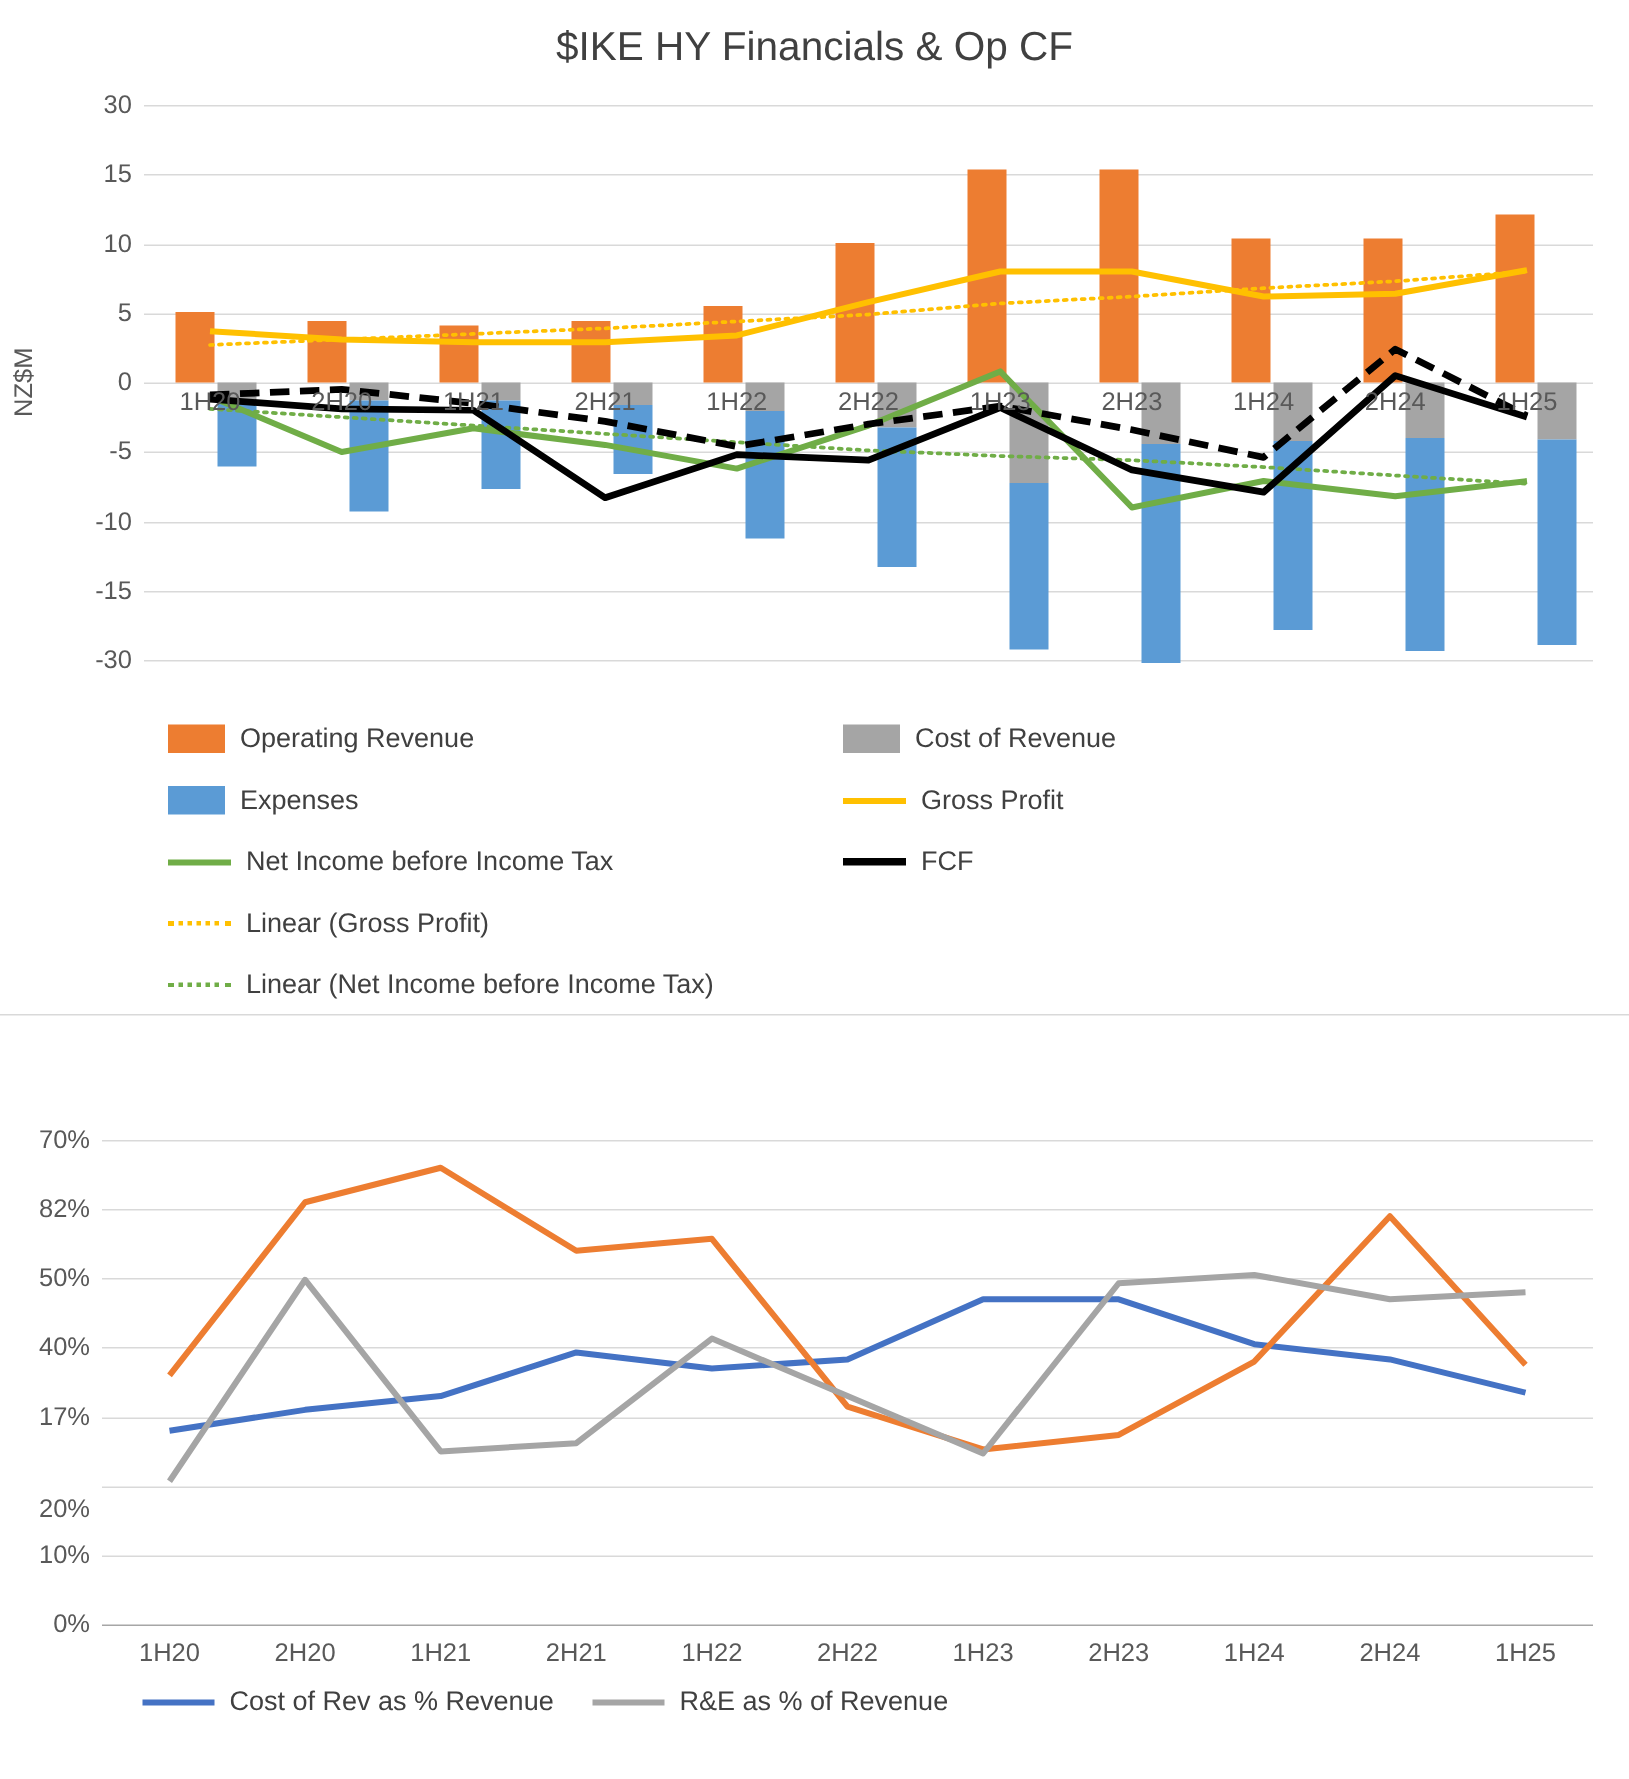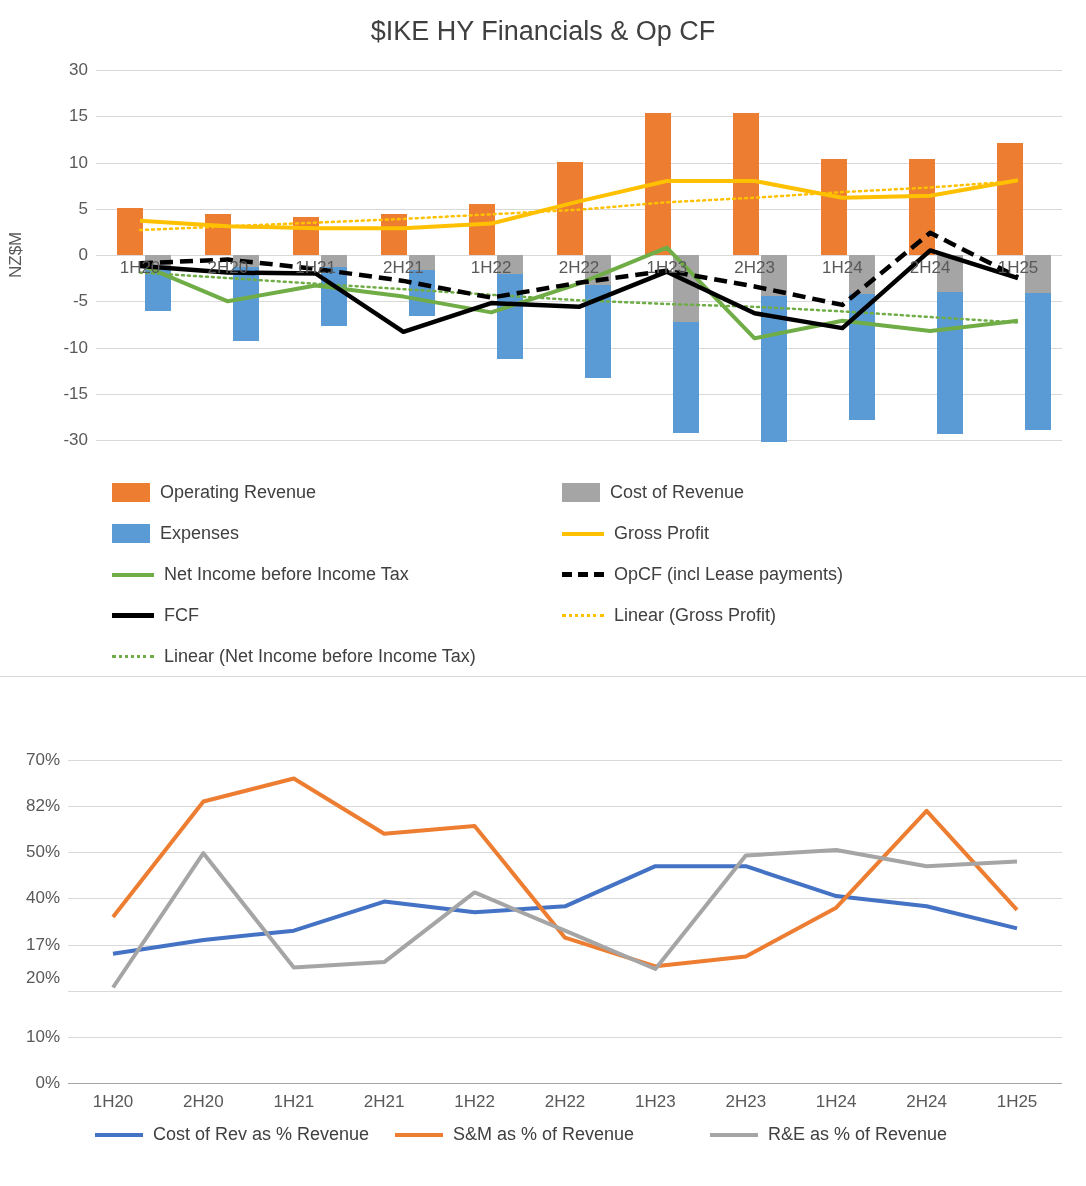--- a/index.html
+++ b/index.html
@@ -203,24 +203,20 @@
       </div>
       <div class="legend-item" style="width:450px; height:41px;">
         <span class="swatch swatch-line" style="border-top-width:4px; border-top-color:#FFC000;"></span>
         <span>Gross Profit</span>
       </div>
       <div class="legend-item" style="width:450px; height:41px;">
         <span class="swatch swatch-line" style="border-top-width:4px; border-top-color:#70AD47;"></span>
         <span>Net Income before Income Tax</span>
       </div>
       <div class="legend-item" style="width:450px; height:41px;">
-        <span class="swatch swatch-line" style="border-top-width:5px; border-top-color:#000000; border-top-style:dashed;"></span>
-        <span>OpCF (incl Lease payments)</span>
-      </div>
-      <div class="legend-item" style="width:450px; height:41px;">
         <span class="swatch swatch-line" style="border-top-width:5px; border-top-color:#000000;"></span>
         <span>FCF</span>
       </div>
       <div class="legend-item" style="width:450px; height:41px;">
         <span class="swatch swatch-line" style="border-top-width:3px; border-top-color:#FFC000; border-top-style:dotted;"></span>
         <span>Linear (Gross Profit)</span>
       </div>
       <div class="legend-item" style="width:900px; height:41px;">
         <span class="swatch swatch-line" style="border-top-width:3px; border-top-color:#70AD47; border-top-style:dotted;"></span>
         <span>Linear (Net Income before Income Tax)</span>
@@ -244,21 +240,21 @@
       <div class="gridline" style="top:92.3px;"></div>
       <div class="ytick" style="top:92.3px;">50%</div>
 
       <div class="gridline" style="top:138.4px;"></div>
       <div class="ytick" style="top:138.4px;">40%</div>
 
       <div class="gridline" style="top:184.6px;"></div>
       <div class="ytick" style="top:184.6px;">17%</div>
 
       <div class="gridline" style="top:230.7px;"></div>
-      <div class="ytick" style="top:218px;text-align:center;">20%</div>
+      <div class="ytick" style="top:246px;text-align:center;">20%</div>
 
       <div class="gridline" style="top:276.9px;"></div>
       <div class="ytick" style="top:276.9px;">10%</div>
 
       <div class="gridline" style="top:323px; background:#a6a6a6;"></div>
       <div class="ytick" style="top:323px;">0%</div>
 
       <svg class="series" width="994" height="323" viewBox="0 0 994 323">
         <polyline fill="none" stroke="#4472C4" stroke-width="4" stroke-linejoin="round" points="45,193.8 135.4,179.9 225.8,170.7 316.2,141.6 406.6,152.3 497,146.3 587.4,106.2 677.8,106.2 768.2,136.1 858.6,146.3 949,168.4"></polyline>
         <polyline fill="none" stroke="#ED7D31" stroke-width="4" stroke-linejoin="round" points="45,156.9 135.4,41.5 225.8,18.5 316.2,73.8 406.6,65.9 497,177.7 587.4,206.3 677.8,196.6 768.2,147.7 858.6,50.8 949,149.9"></polyline>
@@ -276,24 +272,20 @@
       <div class="xtick" style="left:768.2px; top:332px;">1H24</div>
       <div class="xtick" style="left:858.6px; top:332px;">2H24</div>
       <div class="xtick" style="left:949px; top:332px;">1H25</div>
     </div>
 
     <div class="legend" style="left:95px; top:444px; width:960px; flex-wrap:nowrap;">
       <div class="legend-item" style="width:300px;">
         <span class="swatch swatch-line" style="border-top-width:4px; border-top-color:#4472C4; width:48px;"></span>
         <span>Cost of Rev as % Revenue</span>
       </div>
-      <div class="legend-item" style="width:315px;">
-        <span class="swatch swatch-line" style="border-top-width:4px; border-top-color:#ED7D31; width:48px;"></span>
-        <span>S&amp;M as % of Revenue</span>
-      </div>
       <div class="legend-item" style="width:300px;">
         <span class="swatch swatch-line" style="border-top-width:4px; border-top-color:#A5A5A5; width:48px;"></span>
         <span>R&amp;E as % of Revenue</span>
       </div>
     </div>
   </div>
 
 </div>
 
 </body></html>

